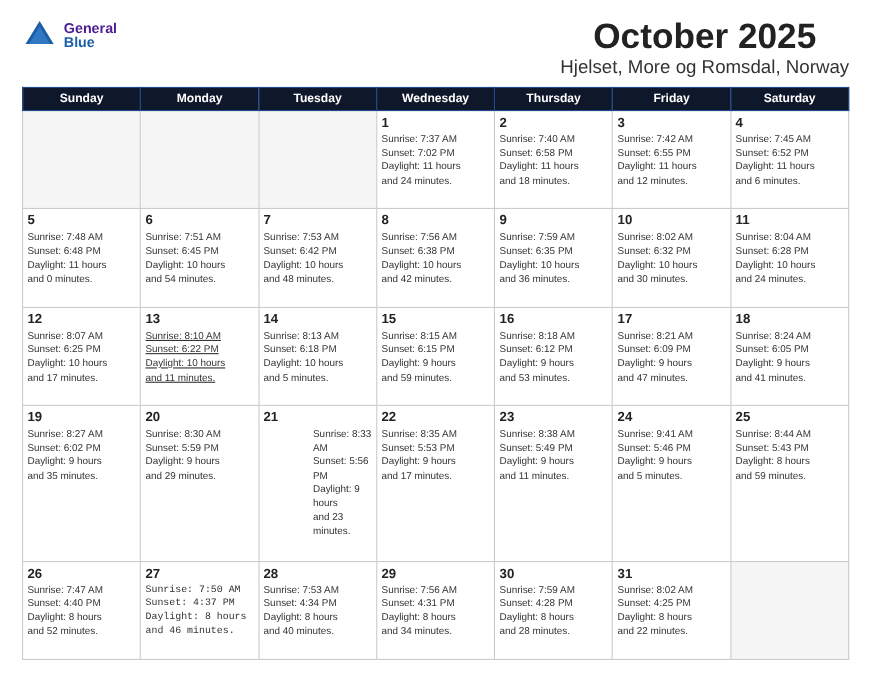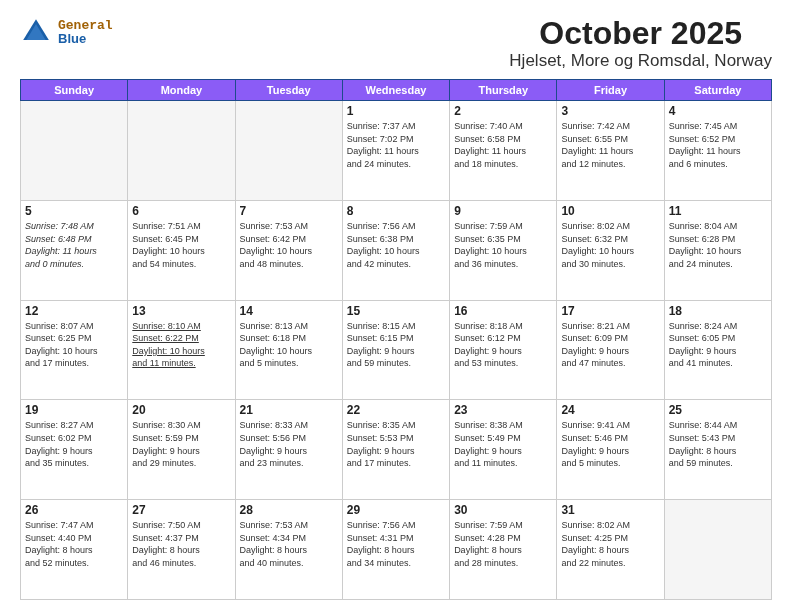--- a/index.html
+++ b/index.html
@@ -29,22 +29,21 @@
       gap: 6px;
     }
     .logo-text {
       display: flex;
       flex-direction: column;
       line-height: 1;
     }
     .logo-general {
       font-size: 13px;
       font-weight: bold;
-      color: #a16207;
-      font-family: Liberation Mono, monospace;
+      color: #4c1d95;
     }
     .logo-blue {
       font-size: 13px;
       font-weight: bold;
       color: #1a5fa8;
     }
     .logo-icon {
       width: 32px;
       height: 32px;
     }
@@ -62,21 +61,21 @@
       color: #333;
     }
     .calendar {
       flex: 1;
       border: 1px solid #ccc;
       border-collapse: collapse;
       width: 100%;
       table-layout: fixed;
     }
     .calendar th {
-      background: #8b5cf6;
+      background: #0f172a;
       color: #fff;
       font-size: 11px;
       font-weight: bold;
       text-align: center;
       padding: 4px 2px;
       border: 1px solid #1e4a8c;
     }
     .calendar td {
       border: 1px solid #ccc;
       vertical-align: top;
@@ -162,21 +161,21 @@
             <div class="day-num">4</div>
             <div class="day-info" style="white-space: pre-line;">Sunrise: 7:45 AM
 Sunset: 6:52 PM
 Daylight: 11 hours
 and 6 minutes.</div>
           </td>
         </tr>
         <tr>
           <td>
             <div class="day-num">5</div>
-            <div class="day-info" style="white-space: pre-line; font-style: italic;">Sunrise: 7:48 AM
+            <div class="day-info" style="white-space: pre-line;">Sunrise: 7:48 AM
 Sunset: 6:48 PM
 Daylight: 11 hours
 and 0 minutes.</div>
           </td>
           <td>
             <div class="day-num">6</div>
             <div class="day-info" style="white-space: pre-line;">Sunrise: 7:51 AM
 Sunset: 6:45 PM
 Daylight: 10 hours
 and 54 minutes.</div>
@@ -278,21 +277,21 @@
           </td>
           <td>
             <div class="day-num">20</div>
             <div class="day-info" style="white-space: pre-line;">Sunrise: 8:30 AM
 Sunset: 5:59 PM
 Daylight: 9 hours
 and 29 minutes.</div>
           </td>
           <td>
             <div class="day-num">21</div>
-            <div class="day-info" style="white-space: pre-line;">Sunrise: 8:33 AM
+            <div class="day-info" style="white-space: pre-line; margin-left: 45px;">Sunrise: 8:33 AM
 Sunset: 5:56 PM
 Daylight: 9 hours
 and 23 minutes.</div>
           </td>
           <td>
             <div class="day-num">22</div>
             <div class="day-info" style="white-space: pre-line;">Sunrise: 8:35 AM
 Sunset: 5:53 PM
 Daylight: 9 hours
 and 17 minutes.</div>
@@ -322,21 +321,21 @@
         <tr>
           <td>
             <div class="day-num">26</div>
             <div class="day-info" style="white-space: pre-line;">Sunrise: 7:47 AM
 Sunset: 4:40 PM
 Daylight: 8 hours
 and 52 minutes.</div>
           </td>
           <td>
             <div class="day-num">27</div>
-            <div class="day-info" style="white-space: pre-line;">Sunrise: 7:50 AM
+            <div class="day-info" style="white-space: pre-line; font-family: Liberation Mono, monospace;">Sunrise: 7:50 AM
 Sunset: 4:37 PM
 Daylight: 8 hours
 and 46 minutes.</div>
           </td>
           <td>
             <div class="day-num">28</div>
             <div class="day-info" style="white-space: pre-line;">Sunrise: 7:53 AM
 Sunset: 4:34 PM
 Daylight: 8 hours
 and 40 minutes.</div>

